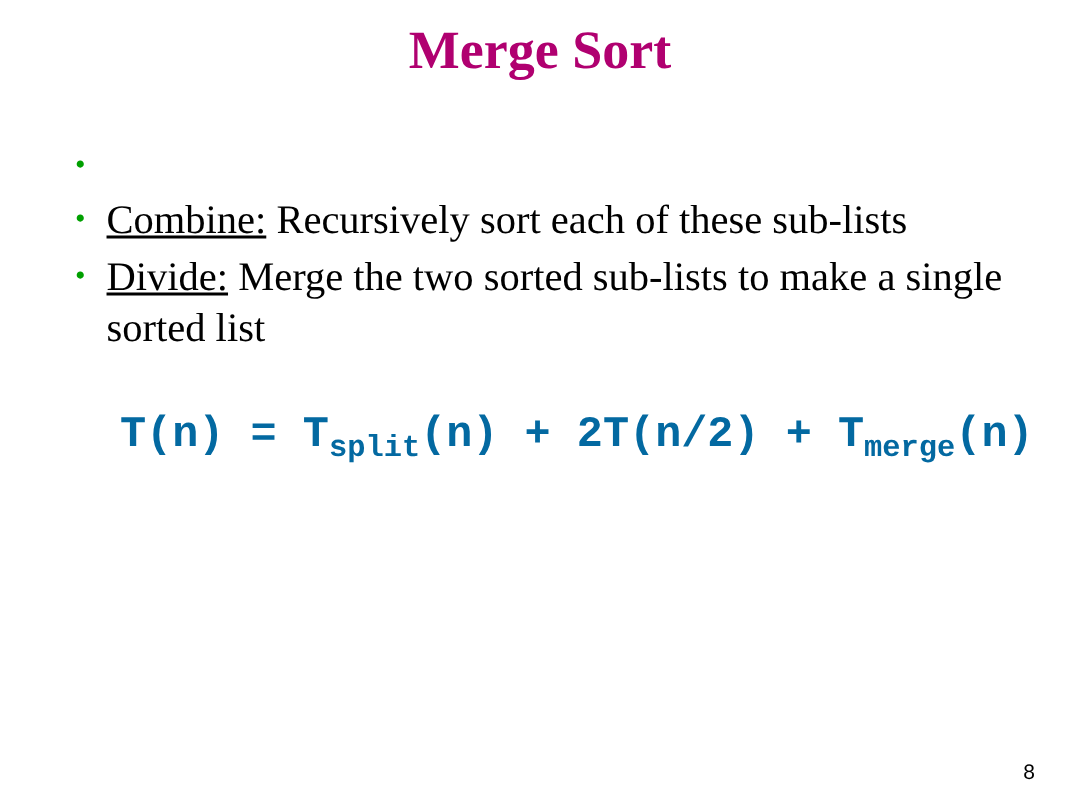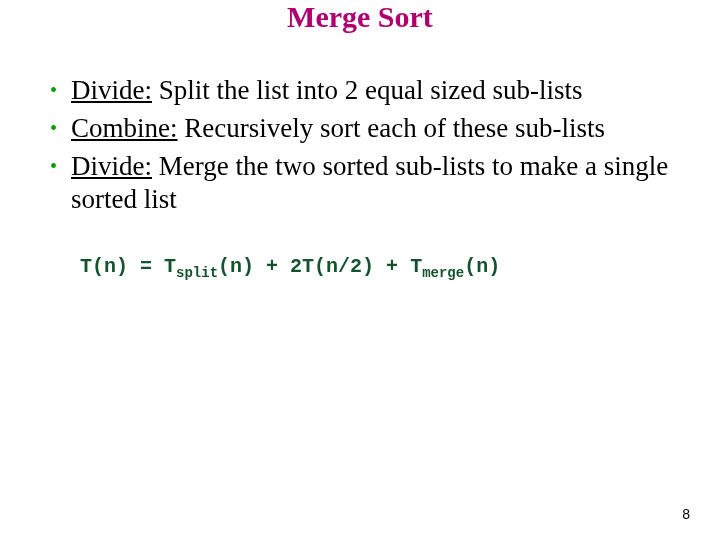--- a/index.html
+++ b/index.html
@@ -6,24 +6,24 @@
   body {
     width: 720px;
     height: 540px;
     background: #ffffff;
     position: relative;
     font-family: "Comic Sans MS", "Comic Sans", cursive;
     overflow: hidden;
   }
   .title {
     text-align: center;
-    font-size: 30px;
+    font-size: 36px;
     font-weight: bold;
     color: #b00070;
-    margin-top: 0;
+    margin-top: 12px;
   }
   .content {
     margin-top: 40px;
     padding: 0 40px 0 50px;
   }
   .bullet-item {
     display: flex;
     align-items: flex-start;
     margin-bottom: 4px;
   }
@@ -38,22 +38,22 @@
     color: #000000;
     font-size: 27px;
     line-height: 1.25;
   }
   .underline { text-decoration: underline; }
   .equation {
     margin-top: 38px;
     padding-left: 30px;
     font-family: "Courier New", Courier, monospace;
     font-weight: bold;
-    font-size: 20px;
-    color: #14532d;
+    font-size: 29px;
+    color: #0369a1;
     white-space: nowrap;
   }
   .equation sub {
     font-size: 0.7em;
     vertical-align: sub;
   }
   .page-number {
     position: absolute;
     bottom: 18px;
     right: 30px;
@@ -64,21 +64,20 @@
 </style>
 </head>
 <body>
 
 <div class="title">Merge Sort</div>
 
 <div class="content">
 
   <div class="bullet-item">
     <span class="bullet-dot">•</span>
-    <span class="bullet-text"><span class="underline">Divide:</span><span> Split the list into 2 equal sized sub-lists</span></span>
   </div>
 
   <div class="bullet-item">
     <span class="bullet-dot">•</span>
     <span class="bullet-text"><span class="underline">Combine:</span><span> Recursively sort each of these sub-lists</span></span>
   </div>
 
   <div class="bullet-item">
     <span class="bullet-dot">•</span>
     <span class="bullet-text"><span class="underline">Divide:</span><span> Merge the two sorted sub-lists to make a single sorted list</span></span>

